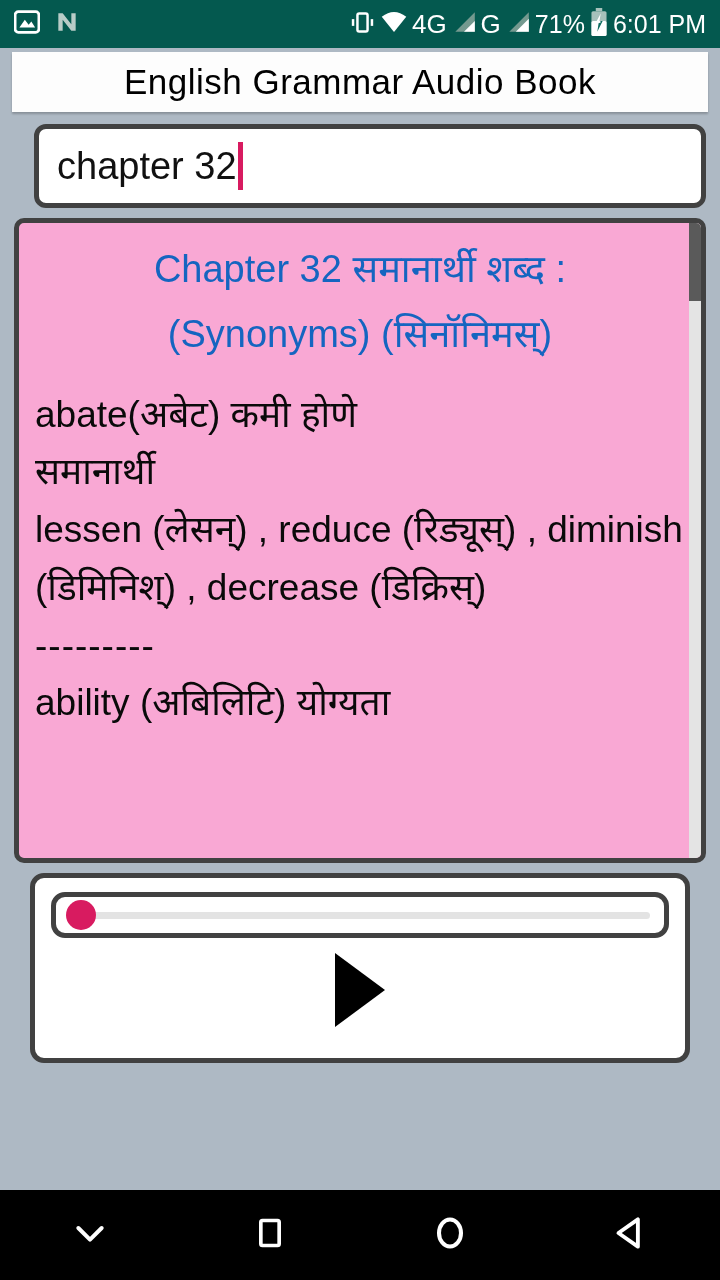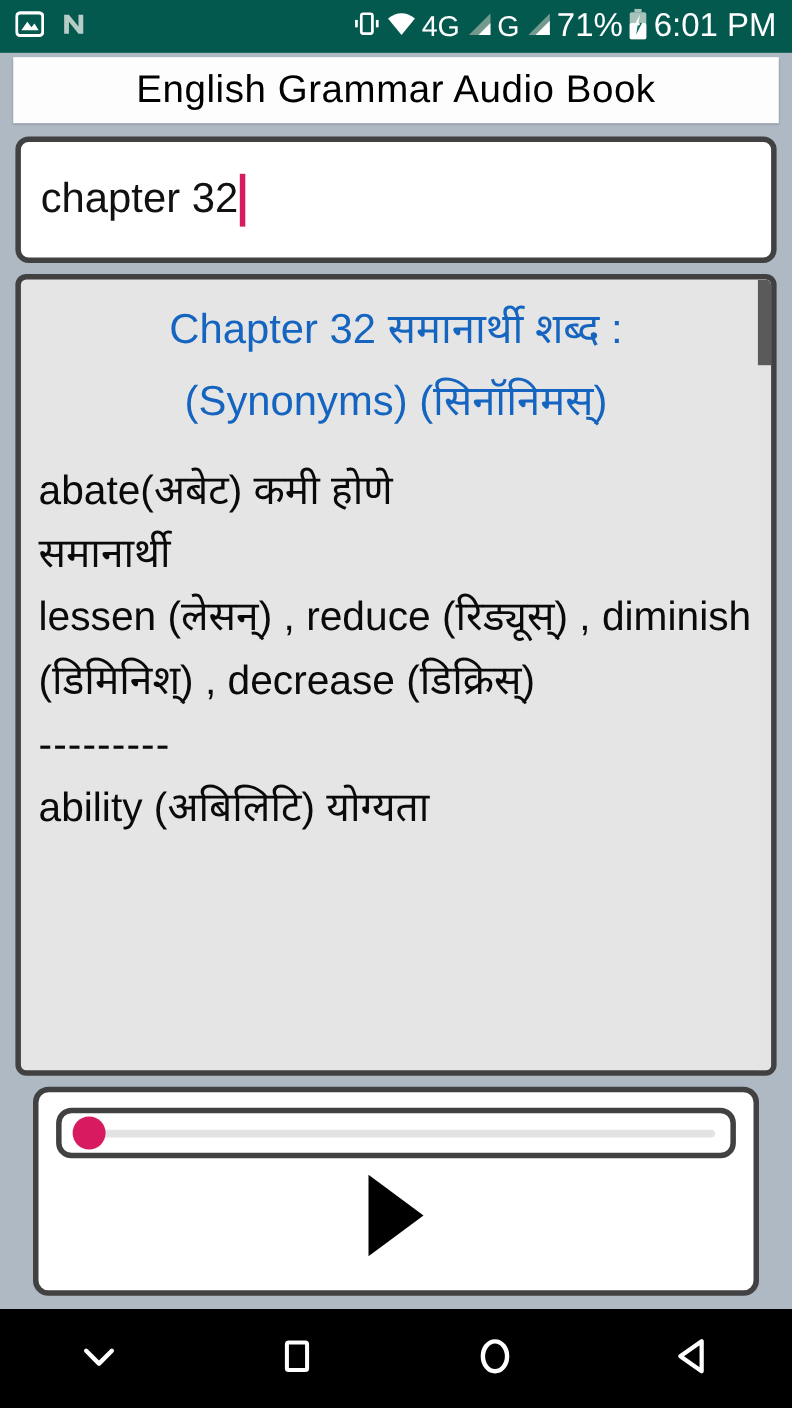--- a/index.html
+++ b/index.html
@@ -31,21 +31,21 @@
   }
   #status-right {
     margin-left: auto;
     display: flex;
     align-items: center;
     gap: 4px;
   }
   .sb-icon { display: block; }
   .sb-text {
     color: #ffffff;
-    font-size: 30px;
+    font-size: 25px;
     letter-spacing: 0px;
     white-space: nowrap;
   }
   .sb-4g { font-size: 26px; color:#fff; }
 
   
   #title-bar-wrap {
     padding: 4px 12px 0 12px;
     box-sizing: border-box;
   }
@@ -66,49 +66,50 @@
 
   
   #search-wrap {
     padding: 12px 14px 0 14px;
     box-sizing: border-box;
   }
   #search-box {
     background: #ffffff;
     border: 5px solid #414141;
     border-radius: 12px;
-    height: 115px;
+    height: 84px;
     display: flex;
     align-items: center;
     padding: 0 18px;
     box-sizing: border-box;
+    margin-left: 20px;
   }
   #search-value {
     font-size: 38px;
     color: #111;
     white-space: nowrap;
   }
   #search-caret {
     width: 5px;
     height: 48px;
     background: #d81b60;
     margin-left: 1px;
   }
 
   
   #content-wrap {
     padding: 10px 14px 0 14px;
     box-sizing: border-box;
   }
   #content-panel {
     position: relative;
-    background: #e5e5e5;
+    background: #f9a8d4;
     border: 5px solid #414141;
     border-radius: 10px;
-    height: 729px;
+    height: 645px;
     box-sizing: border-box;
     overflow: hidden;
   }
   #content-inner {
     padding: 14px 16px 0 16px;
     box-sizing: border-box;
     height: 100%;
   }
   .heading-line {
     color: #1565c0;

